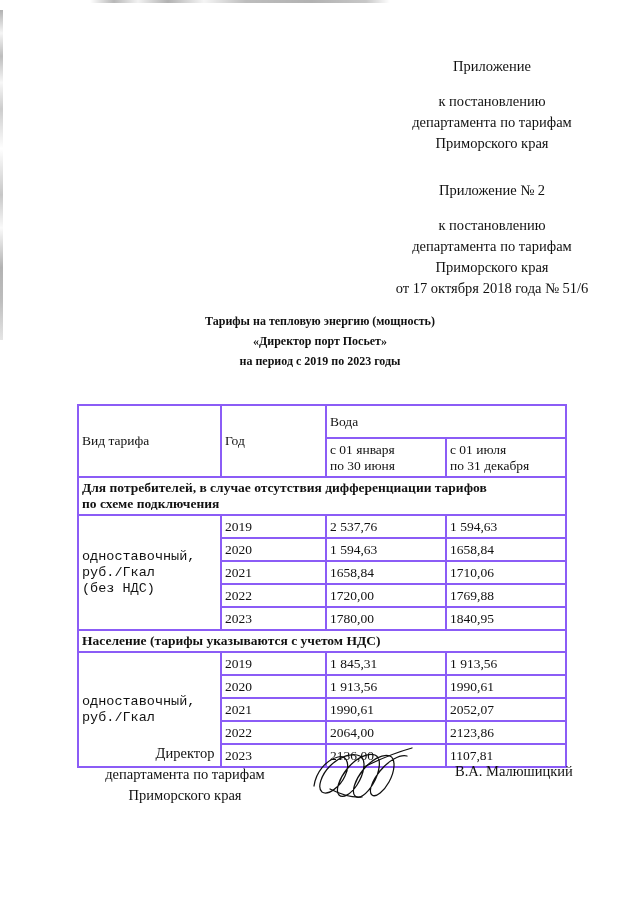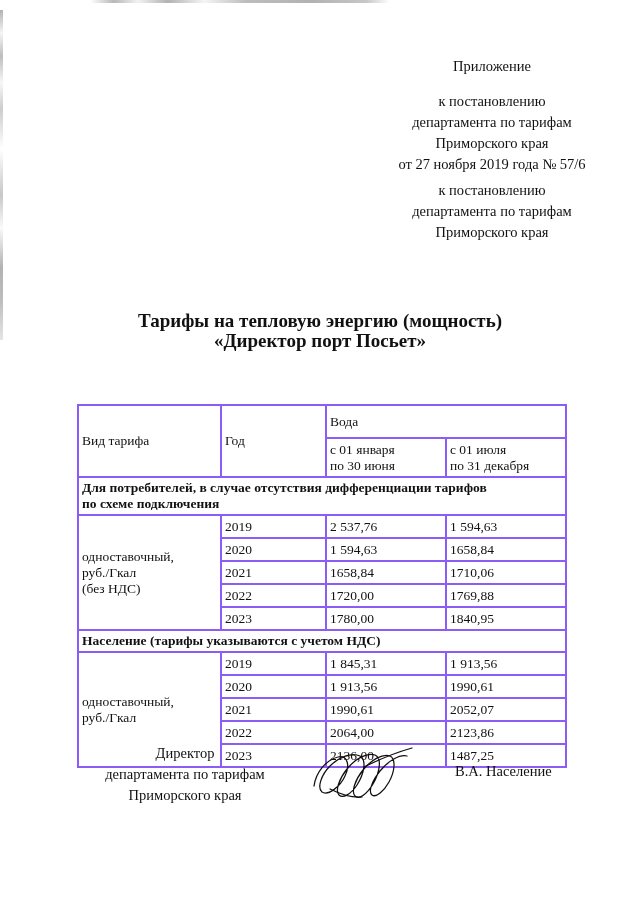--- a/index.html
+++ b/index.html
@@ -53,21 +53,21 @@
   #appendix-2 { top: 180px; left: 372px; width: 240px; }
 
   
   .doc-title {
     position: absolute;
     top: 311px;
     left: 70px;
     width: 500px;
     text-align: center;
     font-weight: bold;
-    font-size: 19px;
+    font-size: 12px;
     line-height: 20px;
   }
   .doc-title .line { display: block; }
 
   
   .tariff-table {
     position: absolute;
     top: 404px;
     left: 77px;
     width: 488px;
@@ -92,20 +92,21 @@
   .h-sub  { height: 35px; }
   .sub-line { display: block; }
 
   .group-row td {
     font-weight: bold;
     line-height: 16px;
     padding: 2px 3px;
   }
   .kind-cell {
     line-height: 18px;
+    font-family: Liberation Mono, monospace;
   }
   .kind-cell .line { display: block; }
   .data-row td { height: 19px; }
 
   
   .sign-block {
     position: absolute;
     top: 731px;
     left: 60px;
     width: 250px;
@@ -138,32 +139,34 @@
 <div class="page">
 
   <div class="scan-edge-top"></div>
   <div class="scan-edge-left"></div>
 
   <div class="hdr-block" id="appendix-1">
     <span class="line hdr-lead">Приложение</span>
     <span class="line">к постановлению</span>
     <span class="line">департамента по тарифам</span>
     <span class="line">Приморского края</span>
-    <span class="line">от 27 ноября 2019 года № 57/6</span>
   </div>
 
   <div class="hdr-block" id="appendix-2">
+    <span class="line hdr-lead">Приложение № 2</span>
     <span class="line">к постановлению</span>
     <span class="line">департамента по тарифам</span>
     <span class="line">Приморского края</span>
+    <span class="line">от 17 октября 2018 года № 51/6</span>
   </div>
 
   <div class="doc-title">
     <span class="line">Тарифы на тепловую энергию (мощность)</span>
     <span class="line">«Директор порт Посьет»</span>
+    <span class="line">на период с 2019 по 2023 годы</span>
   </div>
 
   <table class="tariff-table">
     <colgroup>
       <col class="col-kind">
         <col class="col-year">
         <col class="col-h1">
         <col class="col-h2">
     </colgroup>
     <thead>
@@ -245,36 +248,36 @@
         <td>2052,07</td>
       </tr>
       <tr class="data-row">
         <td>2022</td>
         <td>2064,00</td>
         <td>2123,86</td>
       </tr>
       <tr class="data-row">
         <td>2023</td>
         <td>2136,00</td>
-        <td>1487,25</td>
+        <td>1107,81</td>
       </tr>
     </tbody>
   </table>
 
   <div class="sign-block">
     <span class="line">Директор</span>
     <span class="line">департамента по тарифам</span>
     <span class="line">Приморского края</span>
   </div>
 
   <div class="signature-mark">
     <svg viewBox="0 0 116 66" width="116" height="66" aria-hidden="true">
       <g fill="none" stroke="#101010" stroke-width="1.25" stroke-linecap="round" stroke-linejoin="round">
         <path d="M2 44 C4 30, 14 18, 26 15 C36 13, 38 24, 33 34 C28 45, 16 54, 10 50 C5 46, 9 33, 18 24 C27 15, 40 10, 48 14 C55 18, 52 32, 45 43 C39 52, 31 57, 27 53 C23 49, 27 37, 35 27 C43 17, 55 10, 63 13 C70 16, 68 30, 61 42 C55 52, 47 58, 43 54 C39 50, 43 38, 51 28 C59 18, 71 11, 78 14 C84 17, 83 29, 77 40 C72 49, 64 56, 60 53 C56 50, 60 39, 68 29 C76 19, 88 12, 95 14"></path>
         <path d="M52 25 C66 18, 82 11, 100 6"></path>
         <path d="M18 47 C28 52, 40 56, 50 55"></path>
       </g>
     </svg>
   </div>
 
-  <div class="sign-name">В.А. Население</div>
+  <div class="sign-name">В.А. Малюшицкий</div>
 
 </div>
 
 </body></html>

